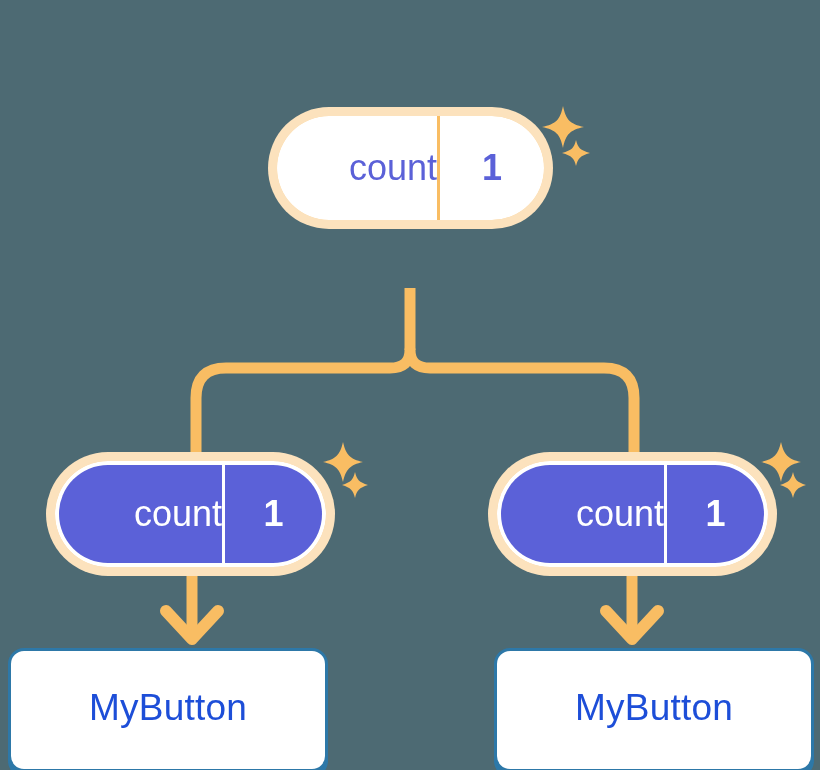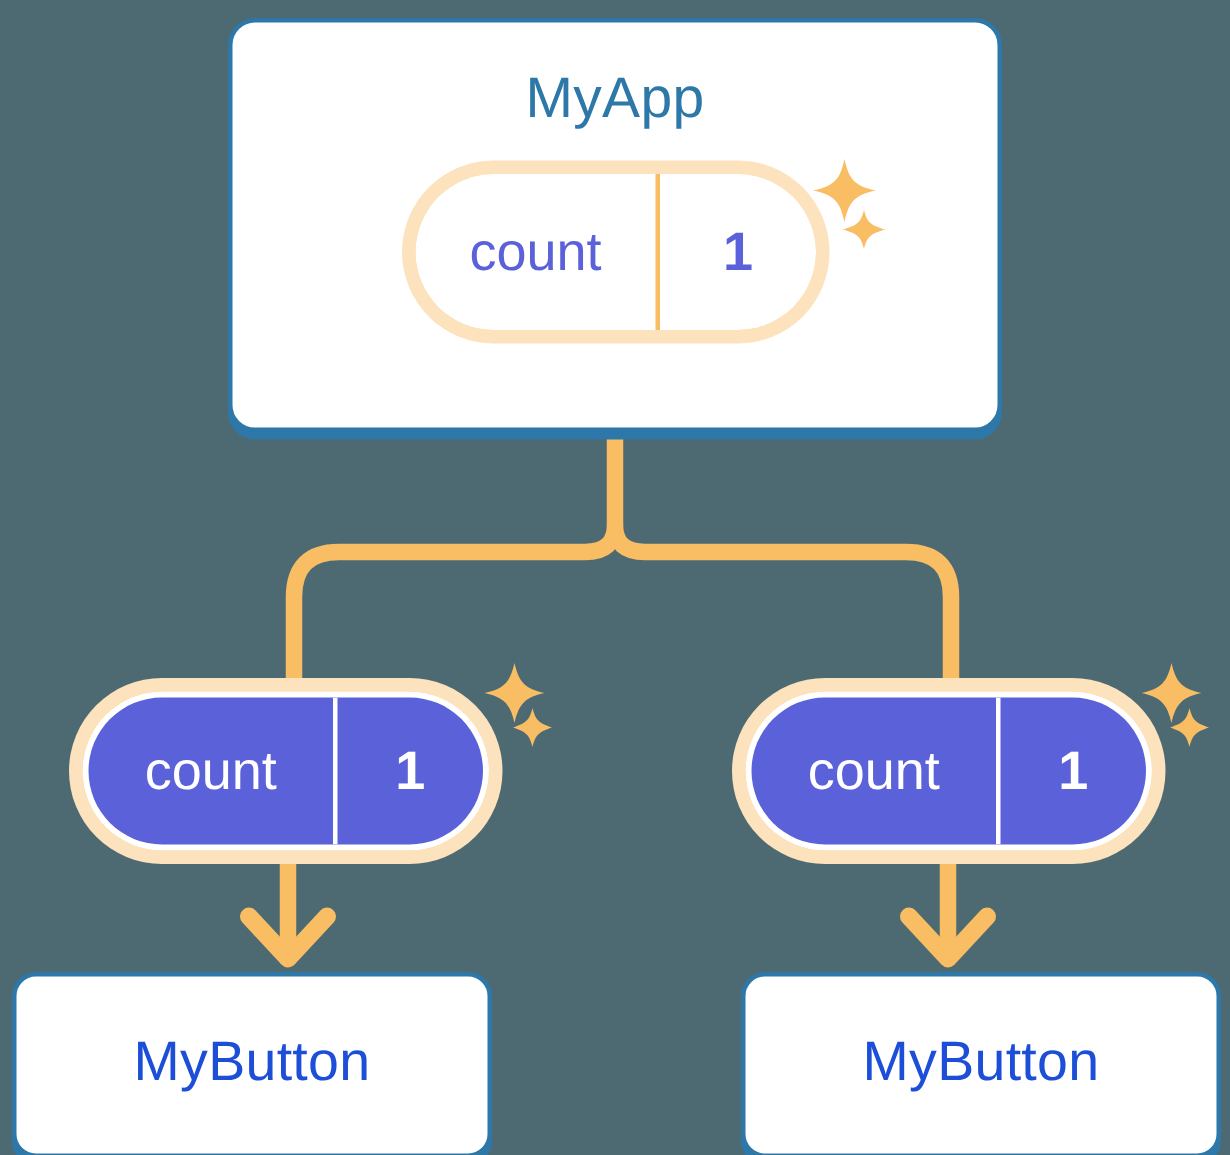--- a/index.html
+++ b/index.html
@@ -109,21 +109,21 @@
     display: flex;
     align-items: stretch;
     overflow: hidden;
   }
   .pill-cell {
     display: flex;
     align-items: center;
     justify-content: center;
     box-sizing: border-box;
   }
-  .pill-key   { flex: 1 1 auto; }
+  .pill-key   { flex: 1 1 auto; justify-content: flex-end; }
   .pill-value { flex: 0 0 auto; }
 
   
   #pill-top {
     left: 268px;
     top: 107px;
     width: 285px;
     height: 122px;
   }
   #pill-top .pill-body { background: #ffffff; }
@@ -180,23 +180,20 @@
              Q 634 368 634 398
              L 634 452" fill="none" stroke="#f9bd63" stroke-width="11" stroke-linecap="round" stroke-linejoin="round"></path>
 
     <path d="M 192 576 L 192 640" fill="none" stroke="#f9bd63" stroke-width="11" stroke-linecap="butt"></path>
     <path d="M 166 611 L 192 639 L 218 611" fill="none" stroke="#f9bd63" stroke-width="12" stroke-linecap="round" stroke-linejoin="round"></path>
 
     <path d="M 632 576 L 632 640" fill="none" stroke="#f9bd63" stroke-width="11" stroke-linecap="butt"></path>
     <path d="M 606 611 L 632 639 L 658 611" fill="none" stroke="#f9bd63" stroke-width="12" stroke-linecap="round" stroke-linejoin="round"></path>
   </svg>
 
-  <div class="card" id="myapp-card">
-    <div id="myapp-title">MyApp</div>
-  </div>
 
   <div class="pill-wrap" id="pill-top">
     <div class="pill-halo"></div>
     <div class="pill-ring"></div>
     <div class="pill-body">
       <div class="pill-cell pill-key">
         <span class="pill-key-text">count</span>
       </div>
       <div class="pill-cell pill-value">
         <span class="pill-value-text">1</span>

